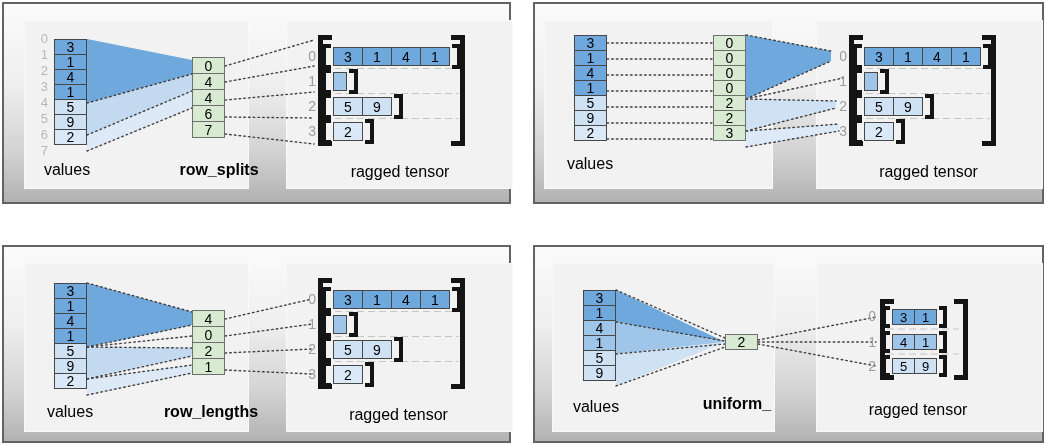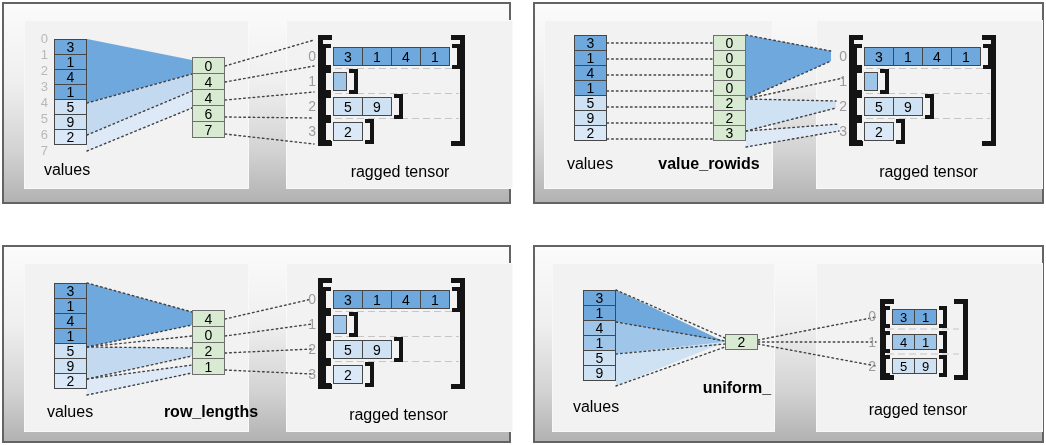--- a/index.html
+++ b/index.html
@@ -80,20 +80,21 @@
       <div class="cell b4">2</div>
     </div>
     <div class="gcol" style="left:188px;top:53px;">
       <div class="cell gcell">0</div>
       <div class="cell gcell">4</div>
       <div class="cell gcell">4</div>
       <div class="cell gcell">6</div>
       <div class="cell gcell">7</div>
     </div>
     <div class="lbl" style="left:31px;top:156px;width:64px;">values</div>
+    <div class="lbl bold" style="left:150px;top:156px;width:130px;">row_splits</div>
     <div class="lbl" style="left:284px;top:158px;width:224px;">ragged tensor</div>
     <div class="ob l" style="left:314px;top:31px;height:111px;"></div>
     <div class="ob r" style="left:447px;top:31px;height:111px;"></div>
     <div class="ridx" style="left:294px;top:43px;">0</div>
     <div class="ridx" style="left:294px;top:68px;">1</div>
     <div class="ridx" style="left:294px;top:93px;">2</div>
     <div class="ridx" style="left:294px;top:118px;">3</div>
     <div class="rrow" style="left:318px;top:40px;">
       <div class="rb l"></div>
       <div class="rcell b1">3</div>
@@ -157,21 +158,20 @@
     <div class="gcol" style="left:178px;top:31px;">
       <div class="cell gcell">0</div>
       <div class="cell gcell">0</div>
       <div class="cell gcell">0</div>
       <div class="cell gcell">0</div>
       <div class="cell gcell">2</div>
       <div class="cell gcell">2</div>
       <div class="cell gcell">3</div>
     </div>
     <div class="lbl" style="left:23px;top:150px;width:64px;">values</div>
-    <div class="lbl bold" style="left:112px;top:150px;width:124px;">value_rowids</div>
     <div class="lbl" style="left:281px;top:158px;width:225px;">ragged tensor</div>
     <div class="ob l" style="left:314px;top:31px;height:111px;"></div>
     <div class="ob r" style="left:447px;top:31px;height:111px;"></div>
     <div class="ridx" style="left:294px;top:43px;">0</div>
     <div class="ridx" style="left:294px;top:68px;">1</div>
     <div class="ridx" style="left:294px;top:93px;">2</div>
     <div class="ridx" style="left:294px;top:118px;">3</div>
     <div class="rrow" style="left:318px;top:40px;">
       <div class="rb l"></div>
       <div class="rcell b1">3</div>
@@ -292,21 +292,21 @@
       <div class="cell b1">1</div>
       <div class="cell b2">4</div>
       <div class="cell b2">1</div>
       <div class="cell b3">5</div>
       <div class="cell b3">9</div>
     </div>
     <div class="gcol" style="left:190px;top:87px;">
       <div class="cell gcell">2</div>
     </div>
     <div class="lbl" style="left:29px;top:150px;width:64px;">values</div>
-    <div class="lbl bold" style="left:141px;top:131px;width:122px;">uniform_</div>
+    <div class="lbl bold" style="left:141px;top:147px;width:122px;">uniform_</div>
     <div class="lbl" style="left:283px;top:153px;width:200px;">ragged tensor</div>
     <div class="ob l" style="left:345px;top:52px;height:81px;"></div>
     <div class="ob r" style="left:419px;top:52px;height:81px;"></div>
     <div class="ridx" style="left:323px;top:61px;line-height:16px;">0</div>
     <div class="ridx" style="left:323px;top:87px;line-height:16px;">1</div>
     <div class="ridx" style="left:323px;top:111px;line-height:16px;">2</div>
     <div class="rrow small" style="left:347px;top:59px;">
       <div class="rb l"></div>
       <div class="rcell b1">3</div>
       <div class="rcell b1">1</div>

